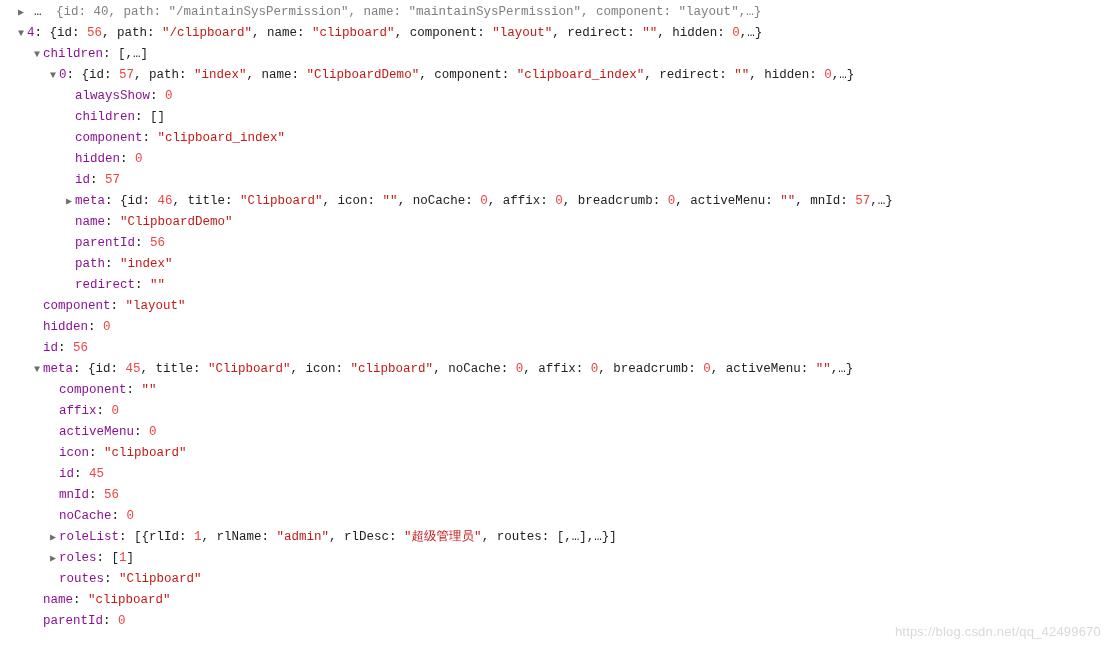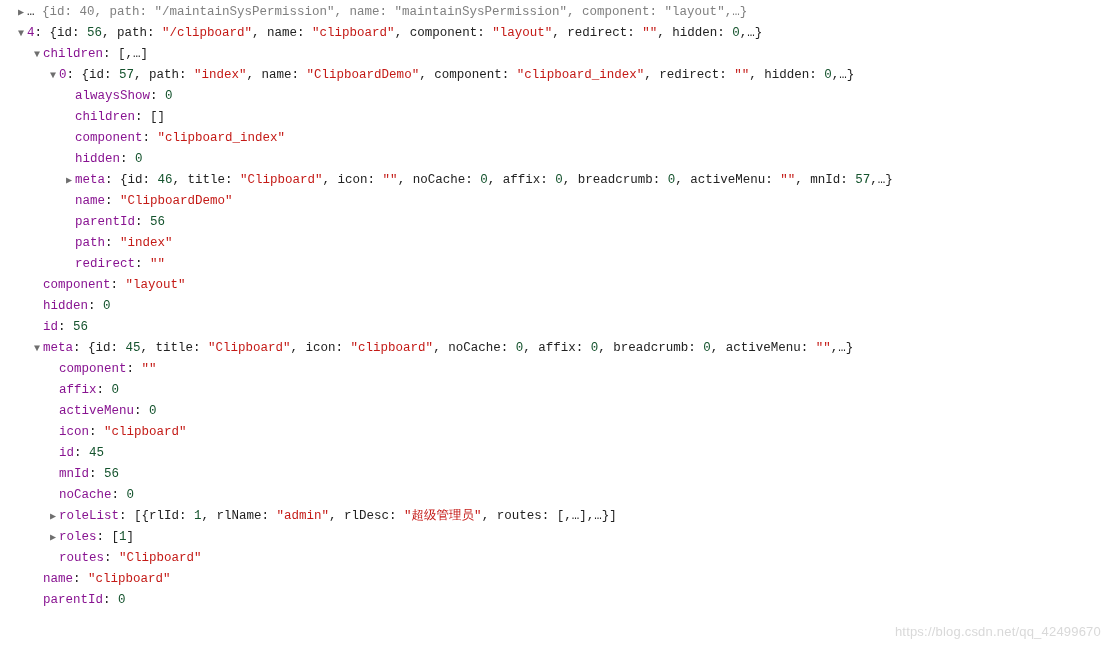--- a/index.html
+++ b/index.html
@@ -27,22 +27,22 @@
     color: #6e6e6e;
     font-size: 10px;
     user-select: none;
     cursor: pointer;
     margin-right: 1px;
   }
   .arrow.spacer { visibility: hidden; cursor: default; }
   .key   { color: #881391; } 
   .punc  { color: #222; }
   .str   { color: #c41a16; } 
-  .num   { color: #14532d; } 
-  .dim   { color: #808080; }
+  .num   { color: #ef4444; } 
+  .dim   { color: #808080; margin-left: 7px; }
   .indent { display: inline-block; }
   .watermark {
     position: fixed;
     right: 10px;
     bottom: 8px;
     color: #d9d9d9;
     font-family: Arial, sans-serif;
     font-size: 13px;
     letter-spacing: 0.2px;
     user-select: none;
@@ -89,20 +89,25 @@
       <span class="arrow spacer">▶</span>
       <span><span class="key">component</span><span class="punc">: </span><span class="str">"clipboard_index"</span></span>
     </div>
     <div class="row">
       <span class="indent" style="width: 64px;"></span>
       <span class="arrow spacer">▶</span>
       <span><span class="key">hidden</span><span class="punc">: </span><span class="num">0</span></span>
     </div>
     <div class="row">
       <span class="indent" style="width: 64px;"></span>
+      <span class="arrow spacer">▶</span>
+      <span><span class="key">id</span><span class="punc">: </span><span class="num">57</span></span>
+    </div>
+    <div class="row">
+      <span class="indent" style="width: 64px;"></span>
       <span class="arrow">▶</span>
       <span><span class="key">meta</span><span class="punc">: </span><span class="punc">{id: </span><span class="num">46</span><span class="punc">, title: </span><span class="str">"Clipboard"</span><span class="punc">, icon: </span><span class="str">""</span><span class="punc">, noCache: </span><span class="num">0</span><span class="punc">, affix: </span><span class="num">0</span><span class="punc">, breadcrumb: </span><span class="num">0</span><span class="punc">, activeMenu: </span><span class="str">""</span><span class="punc">, mnId: </span><span class="num">57</span><span class="punc">,…}</span></span>
     </div>
     <div class="row">
       <span class="indent" style="width: 64px;"></span>
       <span class="arrow spacer">▶</span>
       <span><span class="key">name</span><span class="punc">: </span><span class="str">"ClipboardDemo"</span></span>
     </div>
     <div class="row">
       <span class="indent" style="width: 64px;"></span>

